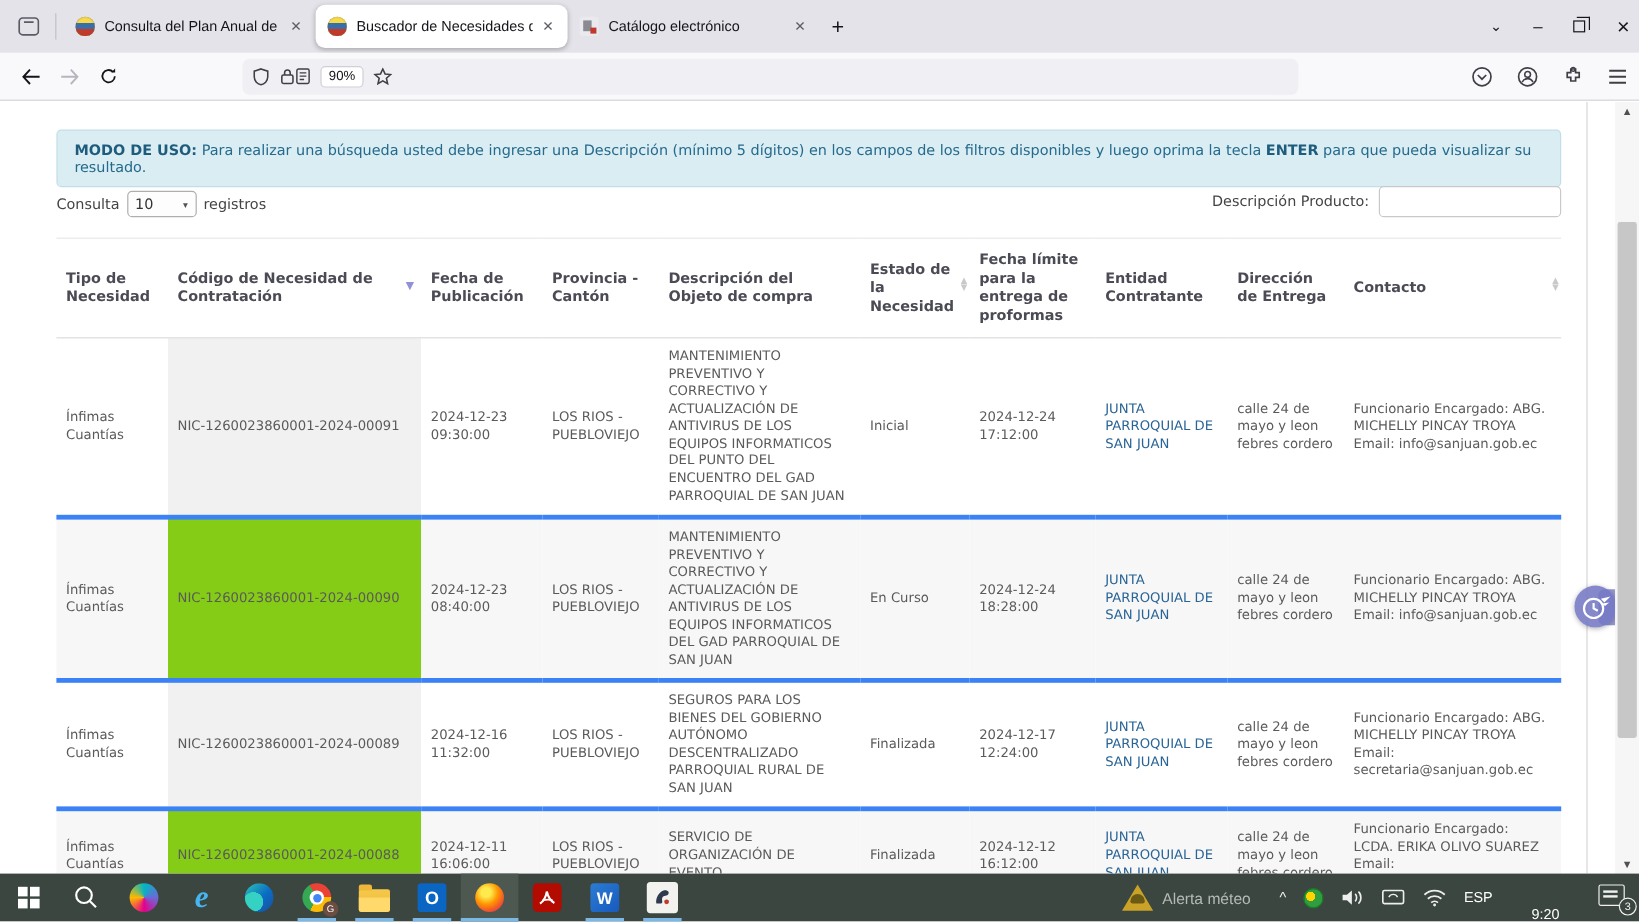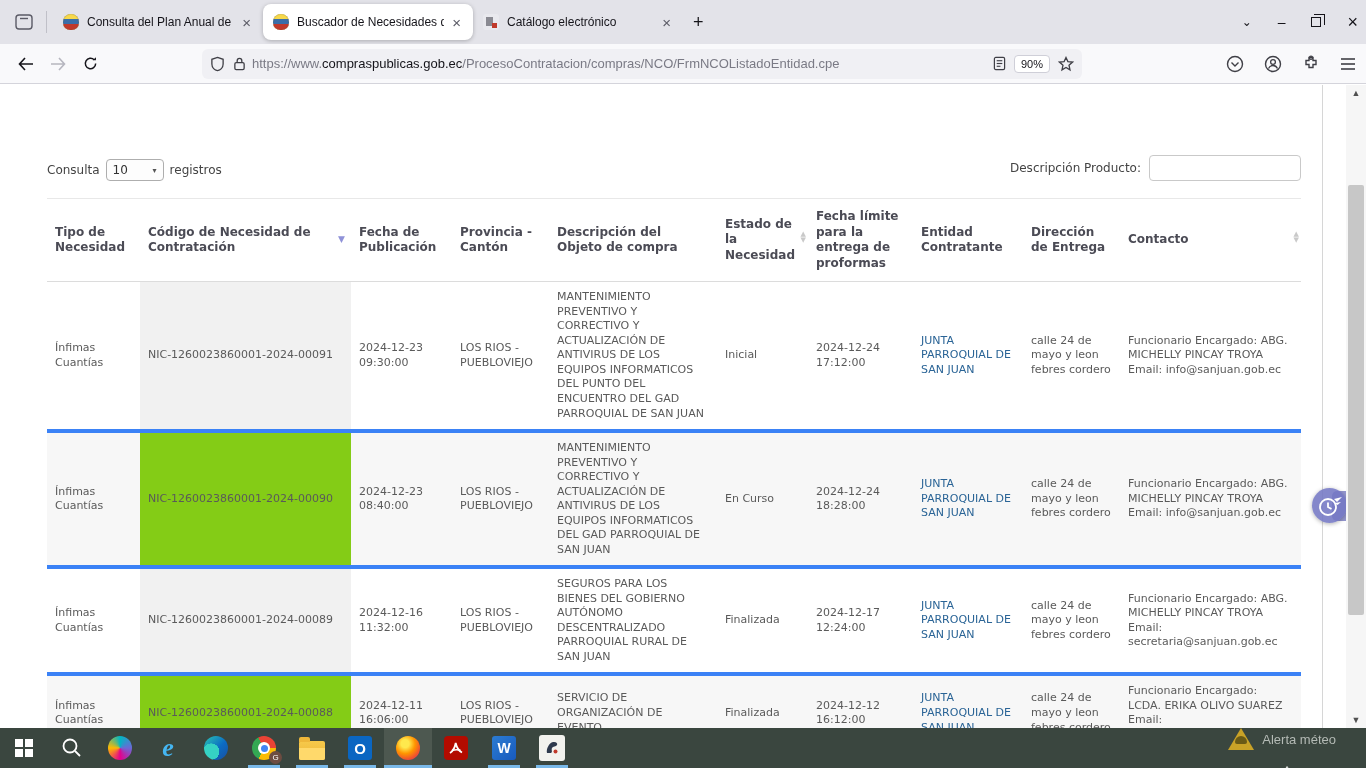--- a/index.html
+++ b/index.html
@@ -92,21 +92,21 @@
   .folder { width:26px; height:19px; background:linear-gradient(180deg,#f6c94a,#eeb73a); border-radius:2px; position:relative; margin-top:4px; }
   .folder:before { content:""; position:absolute; top:-4px; left:0; width:11px; height:5px; background:#eeb73a; border-radius:2px 2px 0 0; }
   .folder:after { content:""; position:absolute; left:0; bottom:0; width:26px; height:12px; background:#ffd96b; border-radius:0 0 2px 2px; }
   .outlook { width:24px; height:24px; background:#0a66c2; border-radius:3px; color:#fff; font-weight:bold; font-size:15px; display:flex; align-items:center; justify-content:center; position:relative; }
   .outlook:before { content:""; position:absolute; right:-2px; top:4px; width:8px; height:16px; background:#45a0e6; border-radius:1px; z-index:-1; }
   .firefox-ico { background:radial-gradient(circle at 38% 32%, #ffe94d 0 18%, #ff9500 45%, #f0542c 70%, #d12a7a 95%); }
   .acrobat { width:24px; height:24px; background:#b30b00; border-radius:4px; display:flex; align-items:center; justify-content:center; }
   .word { width:24px; height:24px; background:linear-gradient(135deg,#2b7cd3,#185abd); border-radius:3px; color:#fff; font-weight:bold; font-size:14px; display:flex; align-items:center; justify-content:center; }
   .javaapp { width:26px; height:26px; background:#f2f2ee; border-radius:3px; display:flex; align-items:center; justify-content:center; }
 
-  .tray { position:absolute; right:12px; top:0; height:40px; display:flex; align-items:center; gap:14px; padding-right:8px;flex-direction:column; }
+  .tray { position:absolute; right:0; top:0; height:40px; display:flex; align-items:center; gap:14px; padding-right:8px; }
   .weather { display:flex; align-items:center; gap:8px; margin-right:10px; }
   .w-tri { width:0; height:0; border-left:13px solid transparent; border-right:13px solid transparent; border-bottom:22px solid #c9a227; position:relative; }
   .w-tri:after { content:""; position:absolute; left:-6px; top:8px; width:12px; height:8px; border-radius:6px 6px 2px 2px; background:#6a5a16; }
   .w-text { color:#b4bab5; font-size:13px; }
   .tray-chev { color:#f0f0f0; font-size:12px; }
   .av-ico { width:17px; height:17px; border-radius:50%; background:radial-gradient(circle at 35% 40%, #ffd400 0 28%, #2e9e3f 30%); border:1px solid #1d7a2c; }
   .esp { font-size:12px; color:#fff; }
   .clockbox { text-align:center; font-size:12px; color:#fff; line-height:1.25;margin-top:44px; }
   .notif { position:relative; width:26px; height:22px; }
   .notif .bubble { width:22px; height:18px; border:1.5px solid #f0f0f0; border-radius:2px; position:relative; }
@@ -168,21 +168,20 @@
         </svg>
     </div>
     <div class="urlbar">
       <svg width="15" height="16" viewBox="0 0 16 16">
           <path d="M8 1 L14 3 V8 C14 12 11 14.5 8 15 C5 14.5 2 12 2 8 V3 Z" fill="none" stroke="#3f3f46" stroke-width="1.4"></path>
         </svg>
       <svg width="13" height="15" viewBox="0 0 14 16" style="margin-left:8px;">
           <rect x="2" y="7" width="10" height="7.5" rx="1.5" fill="none" stroke="#3f3f46" stroke-width="1.4"></rect>
           <path d="M4.5 7 V5 a2.5 2.5 0 0 1 5 0 V7" fill="none" stroke="#3f3f46" stroke-width="1.4"></path>
         </svg>
-      <span class="url-text"><span class="u-dim">https://www.</span><span class="u-dark">compraspublicas.gob.ec</span><span class="u-dim">/ProcesoContratacion/compras/NCO/FrmNCOListadoEntidad.cpe</span></span>
       <svg width="13" height="15" viewBox="0 0 14 16">
           <rect x="1.5" y="1.5" width="11" height="13" rx="1.5" fill="none" stroke="#3f3f46" stroke-width="1.3"></rect>
           <line x1="4" y1="5" x2="10" y2="5" stroke="#3f3f46" stroke-width="1.2"></line>
           <line x1="4" y1="8" x2="10" y2="8" stroke="#3f3f46" stroke-width="1.2"></line>
           <line x1="4" y1="11" x2="8" y2="11" stroke="#3f3f46" stroke-width="1.2"></line>
         </svg>
       <span class="zoom-pill">90%</span>
       <svg width="16" height="16" viewBox="0 0 16 16">
           <path d="M8 1.5 L9.9 5.6 L14.5 6.1 L11 9.2 L12 13.8 L8 11.4 L4 13.8 L5 9.2 L1.5 6.1 L6.1 5.6 Z" fill="none" stroke="#3f3f46" stroke-width="1.3"></path>
         </svg>
@@ -203,20 +202,26 @@
         </svg>
       <svg width="16" height="14" viewBox="0 0 16 14">
           <line x1="1" y1="2" x2="15" y2="2" stroke="#3f3f46" stroke-width="1.6"></line>
           <line x1="1" y1="7" x2="15" y2="7" stroke="#3f3f46" stroke-width="1.6"></line>
           <line x1="1" y1="12" x2="15" y2="12" stroke="#3f3f46" stroke-width="1.6"></line>
         </svg>
     </div>
   </div>
 
   <div class="content">
+    <div class="banner">
+      <b>MODO DE USO:</b>
+      <span>Para realizar una búsqueda usted debe ingresar una Descripción (mínimo 5 dígitos) en los campos de los filtros disponibles y luego oprima la tecla</span>
+      <b>ENTER</b>
+      <span>para que pueda visualizar su resultado.</span>
+    </div>
 
     <div class="controls">
       <div class="show-group">
         <span>Consulta</span>
         <span class="select">
           <span>10</span>
           <span class="caret">▾</span>
         </span>
         <span>registros</span>
       </div>

